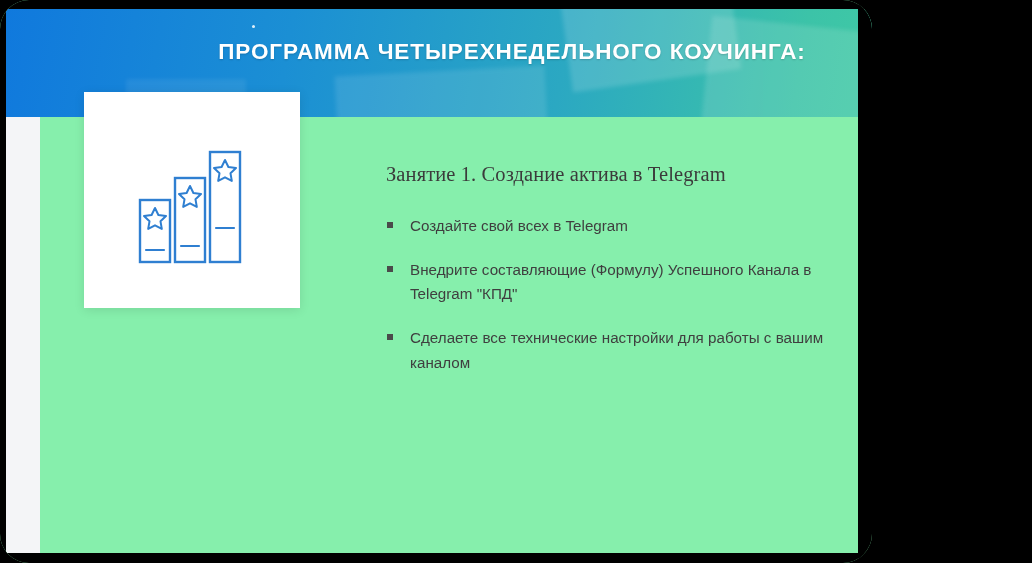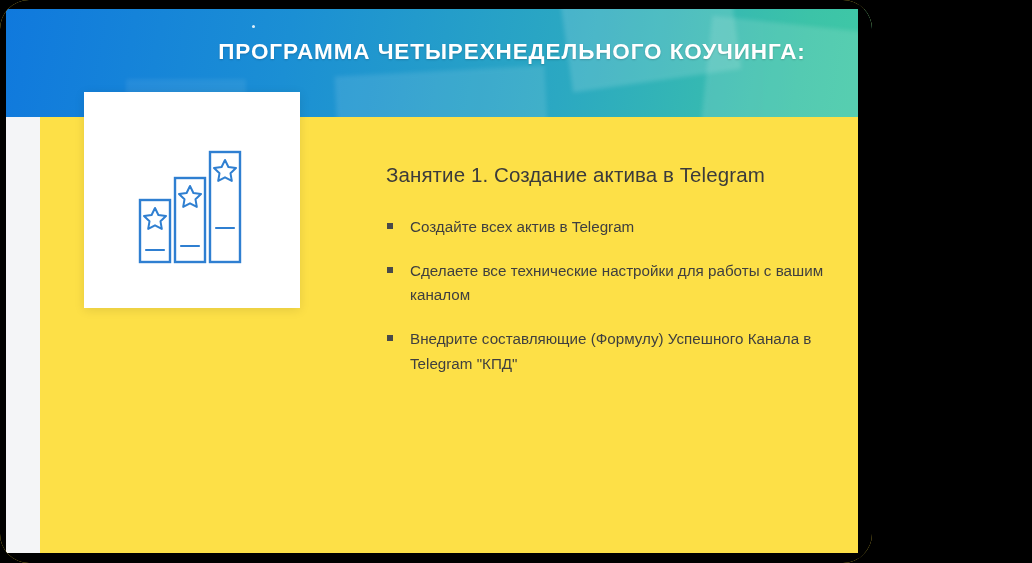--- a/index.html
+++ b/index.html
@@ -11,21 +11,21 @@
     width: 1032px;
     height: 563px;
     overflow: hidden;
     font-family: "Liberation Sans", sans-serif;
   }
 
   .slide {
     position: relative;
     width: 872px;
     height: 563px;
-    background: #fde047;
+    background: #86efac;
     overflow: hidden;
     border-radius: 29px;
   }
 
   
   .bar-top {
     position: absolute;
     left: 0; top: 0;
     width: 1032px;
     height: 9px;
@@ -127,21 +127,21 @@
   
   .content {
     position: absolute;
     left: 386px;
     top: 163px;
     width: 560px;
   }
   .lesson-title {
     font-size: 20.5px;
     color: #3b3b3b;
-    font-family: Liberation Sans, sans-serif;
+    font-family: Liberation Serif, serif;
     letter-spacing: 0.1px;
     margin-bottom: 28px;
   }
   ul.bullets {
     list-style: none;
     margin: 0;
     padding: 0;
   }
   ul.bullets li {
     position: relative;
@@ -199,20 +199,20 @@
         <rect x="78" y="24" width="30" height="110" stroke="#2f7fd1" stroke-width="2.4" fill="#ffffff"></rect>
         <path d="M84 100 H102" stroke="#2f7fd1" stroke-width="2.2" stroke-linecap="round"></path>
         <path d="M93 32 l3.4 7 7.6 1-5.5 5.3 1.3 7.6-6.8-3.6-6.8 3.6 1.3-7.6L82 40l7.6-1z" stroke="#2f7fd1" stroke-width="2" fill="#ffffff" stroke-linejoin="round"></path>
       </svg>
     </span>
   </div>
 
   <div class="content">
     <div class="lesson-title">Занятие 1. Создание актива в Telegram</div>
     <ul class="bullets">
-      <li><span class="sq"></span><span>Создайте всех актив в Telegram</span></li>
+      <li><span class="sq"></span><span>Создайте свой всех в Telegram</span></li>
       <li><span class="sq"></span></li>
+      <li><span class="sq"></span><span>Внедрите составляющие (Формулу) Успешного Канала в Telegram "КПД"</span></li>
       <li><span class="sq"></span><span>Сделаете все технические настройки для работы с вашим каналом</span></li>
-      <li><span class="sq"></span><span>Внедрите составляющие (Формулу) Успешного Канала в Telegram "КПД"</span></li>
     </ul>
   </div>
 
 </div>
 
 </body></html>

